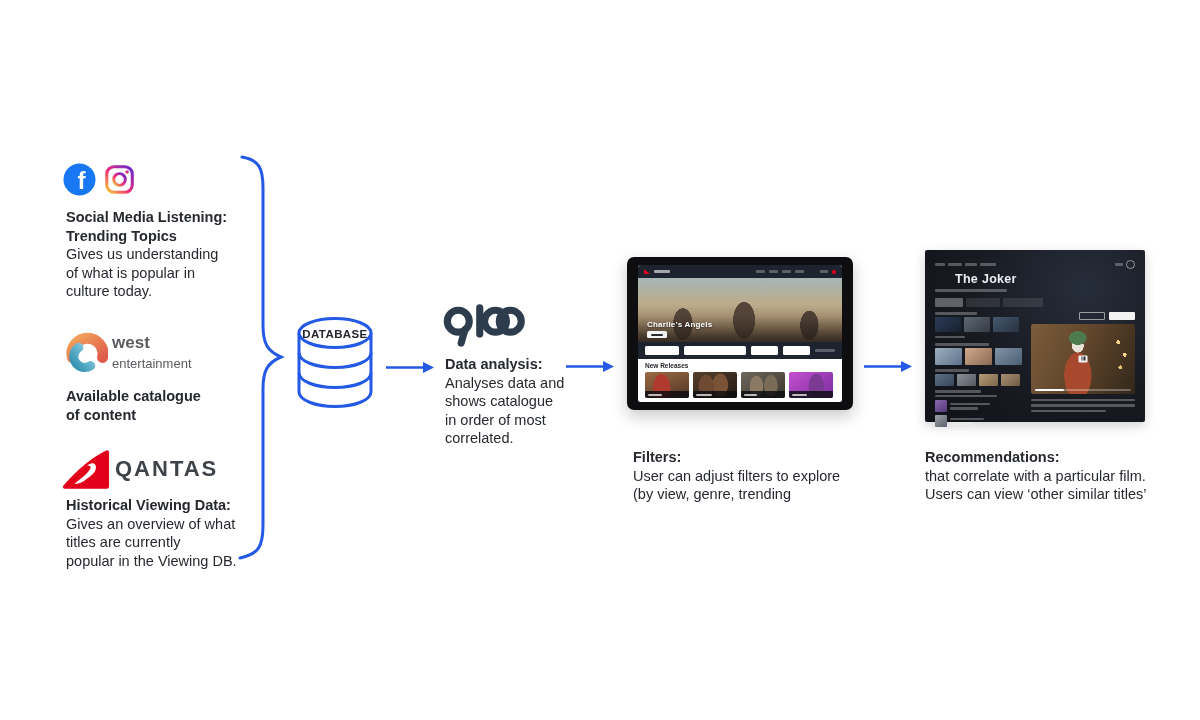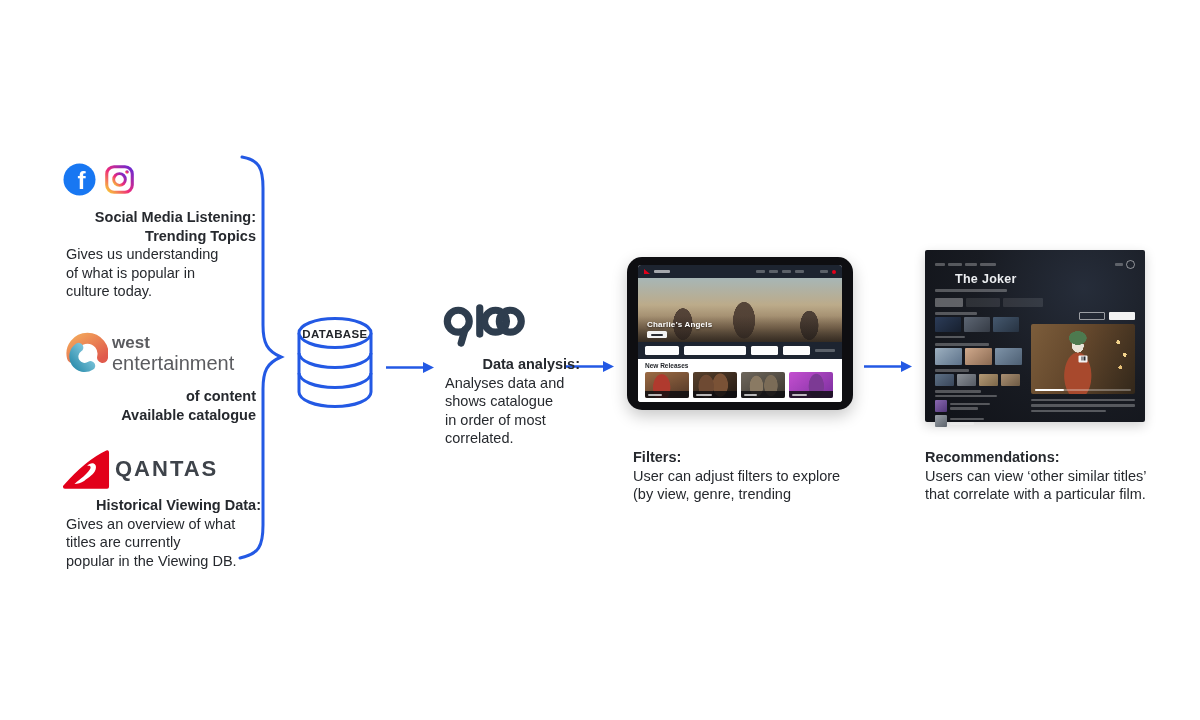--- a/index.html
+++ b/index.html
@@ -1,27 +1,27 @@
 <!DOCTYPE html>
 <html><head>
 <meta charset="utf-8">
 <style>
   html,body{margin:0;padding:0;background:#fff;}
   #stage{position:relative;width:1200px;height:720px;background:#ffffff;overflow:hidden;
          font-family:"Liberation Sans",sans-serif;}
   .abs{position:absolute;}
   .txt{font-size:14.5px;line-height:18.5px;color:#26292e;}
-  .b{font-weight:700;text-align:right;}
+  .b{font-weight:700;}
 
   
   .dash{background:rgba(255,255,255,.6);border-radius:1px;}
   .ddash{background:rgba(255,255,255,.28);border-radius:1px;}
 
   
-  .tablet{left:627px;top:257px;width:226px;height:153px;background:#0e0e11;border-radius:15px;
+  .tablet{left:627px;top:257px;width:226px;height:153px;background:#0e0e11;border-radius:7px;
           padding:8px 11px;box-sizing:border-box;box-shadow:0 6px 16px rgba(0,0,0,.22);}
   .tscreen{width:100%;height:100%;background:#fff;border-radius:3px;overflow:hidden;
            display:flex;flex-direction:column;}
   .thead{height:13px;background:#1d2430;display:flex;align-items:center;gap:4px;padding:0 6px;flex:0 0 auto;}
   .thead .logo-dot{width:0;height:0;border-left:6px solid #e2001a;border-top:5px solid transparent;}
   .thero{height:64px;flex:0 0 auto;position:relative;
     background:
       radial-gradient(ellipse 16px 26px at 22% 72%,rgba(68,52,44,.85) 60%,transparent 62%),
       radial-gradient(ellipse 18px 30px at 52% 66%,rgba(74,58,48,.9) 60%,transparent 62%),
       radial-gradient(ellipse 15px 24px at 84% 74%,rgba(60,48,42,.85) 60%,transparent 62%),
@@ -128,25 +128,25 @@
           <stop offset="0" stop-color="#8fd0e4"></stop>
           <stop offset="1" stop-color="#2e8fae"></stop>
         </linearGradient>
       </defs>
       <path d="M 7 29 A 17 17 0 1 1 40 29" stroke="url(#wo)" stroke-width="12" fill="none" stroke-linecap="round"></path>
       <path d="M 27 38 A 11.5 11.5 0 1 1 14 18" stroke="url(#wt)" stroke-width="10" fill="none" stroke-linecap="round"></path>
     </svg>
   </div>
   <div class="abs" style="left:112px;top:332px;color:#5b5c60;">
     <div style="font-size:17px;font-weight:600;line-height:22px;">west</div>
-    <div style="font-size:20px;font-weight:500;line-height:19px;">entertainment</div>
+    <div style="font-size:13px;font-weight:500;line-height:19px;">entertainment</div>
   </div>
   <div class="abs txt" style="left:66px;top:387px;width:190px;">
+    <div class="b">Available catalogue</div>
     <div class="b">of content</div>
-    <div class="b">Available catalogue</div>
   </div>
 
   <div class="abs" style="left:62px;top:449px;">
     <svg width="48" height="41" viewBox="0 0 50 42">
       <path d="M 3 39 C 17 23 32 10 47 3 L 47 39 Z" fill="#e2001a" stroke="#e2001a" stroke-width="4" stroke-linejoin="round"></path>
       <path d="M 13 36 C 20 30 25 27 29 21 C 31 18 29 16 26 17.5 C 31 12 37 15 35 21 C 33.5 26 28 29 23 33 C 20 35 16 36 13 36 Z" fill="#ffffff"></path>
     </svg>
   </div>
   <div class="abs" style="left:115px;top:456px;font-size:22px;font-weight:800;letter-spacing:2px;color:#3e434a;">QANTAS</div>
   <div class="abs txt" style="left:66px;top:496px;width:195px;">
@@ -356,17 +356,17 @@
     </div>
   </div>
 
   <div class="abs txt" style="left:633px;top:448px;width:215px;">
     <div class="cap-title">Filters:</div>
     <div>User can adjust filters to explore</div>
     <div>(by view, genre, trending</div>
   </div>
   <div class="abs txt" style="left:925px;top:448px;width:245px;">
     <div class="cap-title">Recommendations:</div>
+    <div>that correlate with a particular film.</div>
     <div>Users can view ‘other similar titles’</div>
-    <div>that correlate with a particular film.</div>
   </div>
 
 </div>
 
 </body></html>

